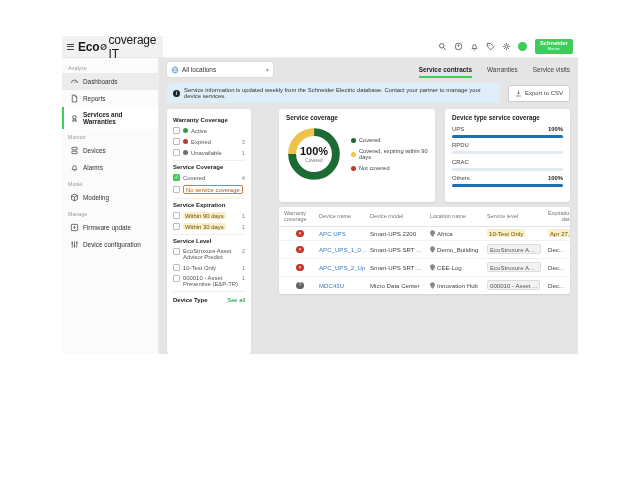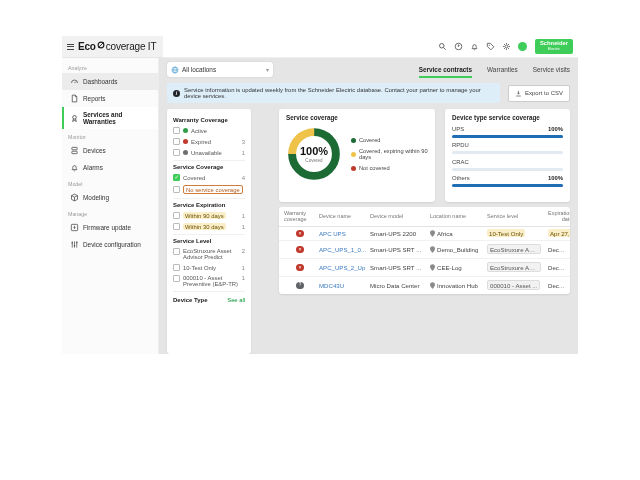--- a/index.html
+++ b/index.html
@@ -9,21 +9,21 @@
     -webkit-font-smoothing:antialiased;
   }
   .app{position:absolute;left:62px;top:36px;width:516px;height:318px;background:#fff;
        overflow:hidden;display:flex;flex-direction:column;font-size:7px;}
   
   .topbar{height:22px;display:flex;flex:none;}
   .tb-left{width:96px;flex:none;background:#f1f1f1;display:flex;align-items:center;
            padding-left:5px;gap:4px;border-bottom:1px solid #e6e6e6;}
   .hamburger{display:flex;flex-direction:column;gap:1.5px;cursor:pointer;}
   .hamburger i{display:block;width:7px;height:1px;background:#444;}
-  .logo{display:flex;font-size:10px;color:#1a1a1a;letter-spacing:-.2px;}
+  .logo{display:flex;align-items:center;font-size:12px;color:#1a1a1a;letter-spacing:-.2px;}
   .logo b{font-weight:bold;}
   .logo svg{margin:0 1px;}
   .tb-right{flex:1;background:#fff;display:flex;align-items:center;justify-content:flex-end;
             gap:6px;padding-right:5px;border-bottom:1px solid #efefef;}
   .tbicon{width:10px;height:10px;display:flex;align-items:center;justify-content:center;cursor:pointer;}
   .avatar{width:9px;height:9px;border-radius:50%;background:#3dcd58;flex:none;}
   .brand{background:#3dcd58;border-radius:2px;color:#fff;text-align:center;
          padding:2px 5px;line-height:1;margin-left:2px;}
   .brand .b1{font-size:5.8px;font-weight:bold;}
   .brand .b2{font-size:3.8px;margin-top:1px;}

